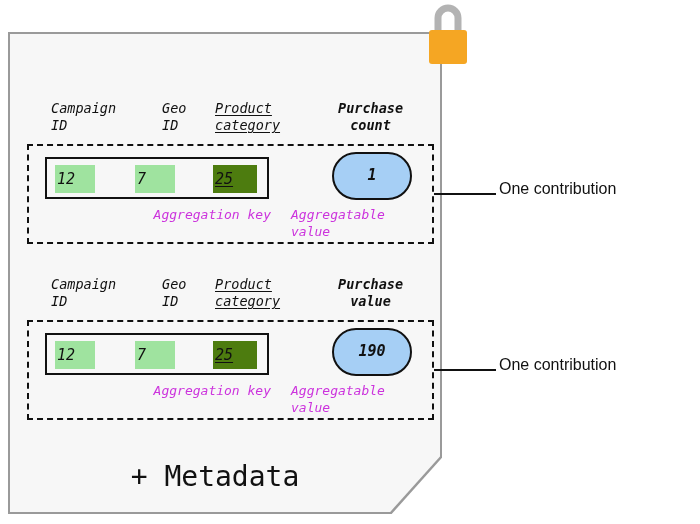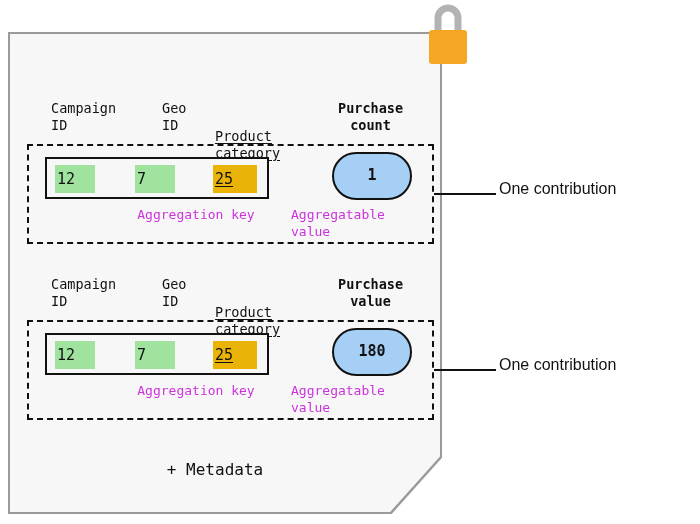--- a/index.html
+++ b/index.html
@@ -48,20 +48,21 @@
     top: 2px;
     width: 42px;
     height: 64px;
   }
 
   
   .contribution {
     position: absolute;
     left: 27px;
     width: 407px;
+    font-style: italic;
   }
   .contribution.first { top: 144px; }
   .contribution.second { top: 320px; }
 
   .headers {
     position: absolute;
     left: 0;
     width: 407px;
     height: 42px;
   }
@@ -71,21 +72,21 @@
   .hdr {
     position: absolute;
     font-family: "DejaVu Sans Mono", monospace;
     font-size: 13.5px;
     line-height: 17px;
     color: #111111;
     white-space: pre;
   }
   .hdr.campaign { left: 24px; top: 0; }
   .hdr.geo      { left: 108px; top: 0; margin-left: 27px; }
-  .hdr.product  { left: 188px; top: 0; text-decoration: underline; text-underline-offset: 2px; margin-top: 28px; }
+  .hdr.product  { left: 188px; top: 0; text-decoration: underline; text-underline-offset: 2px; }
   .hdr.metric   { left: 311px; top: 0; font-weight: bold; text-align: center; }
 
   .dashbox {
     position: relative;
     width: 407px;
     height: 100px;
     border: 2px dashed #111111;
     box-sizing: border-box;
   }
 
@@ -106,21 +107,21 @@
     line-height: 28px;
     font-family: "DejaVu Sans Mono", monospace;
     font-size: 15px;
     color: #111111;
     text-align: left;
     padding: 0 2px;
     box-sizing: border-box;
   }
   .chip.c1 { left: 8px;   width: 40px; background: #9fe39f; }
   .chip.c2 { left: 88px;  width: 40px; background: #9fe39f; }
-  .chip.c3 { left: 166px; width: 44px; background: #eab308;
+  .chip.c3 { left: 166px; width: 44px; background: #4d7c0f;
              text-decoration: underline; text-underline-offset: 2px; }
 
   .oval {
     position: absolute;
     left: 303px;
     top: 6px;
     width: 80px;
     height: 48px;
     background: #a6cff5;
     border: 2.5px solid #111111;
@@ -139,21 +140,21 @@
     font-family: "DejaVu Sans Mono", monospace;
     font-size: 13px;
     line-height: 17px;
     color: #cc33dd;
     white-space: pre;
   }
   .note.aggkey {
     left: 92px;
     top: 60px;
     width: 150px;
-    text-align: center;
+    text-align: right;
   }
   .note.aggval {
     left: 262px;
     top: 60px;
     width: 122px;
   }
 
   
   .callout-line {
     position: absolute;
@@ -177,21 +178,21 @@
   .callout-text.second { top: 356px; }
 
   
   .metadata {
     position: absolute;
     left: 8px;
     top: 460px;
     width: 414px;
     text-align: center;
     font-family: "DejaVu Sans Mono", monospace;
-    font-size: 16px;
+    font-size: 28px;
     color: #111111;
     white-space: pre;
   }
 </style>
 </head>
 <body>
 
 <div id="stage">
 
   <div class="envelope"></div>
@@ -245,21 +246,21 @@
       <div class="hdr metric">Purchase
 value</div>
     </div>
 
     <div class="dashbox">
       <div class="keybox">
         <div class="chip c1">12</div>
         <div class="chip c2">7</div>
         <div class="chip c3">25</div>
       </div>
-      <div class="oval">180</div>
+      <div class="oval">190</div>
       <div class="note aggkey">Aggregation key</div>
       <div class="note aggval">Aggregatable
 value</div>
     </div>
   </div>
 
   <div class="callout-line second"></div>
   <div class="callout-text second">One contribution</div>
 
   <div class="metadata">+ Metadata</div>

